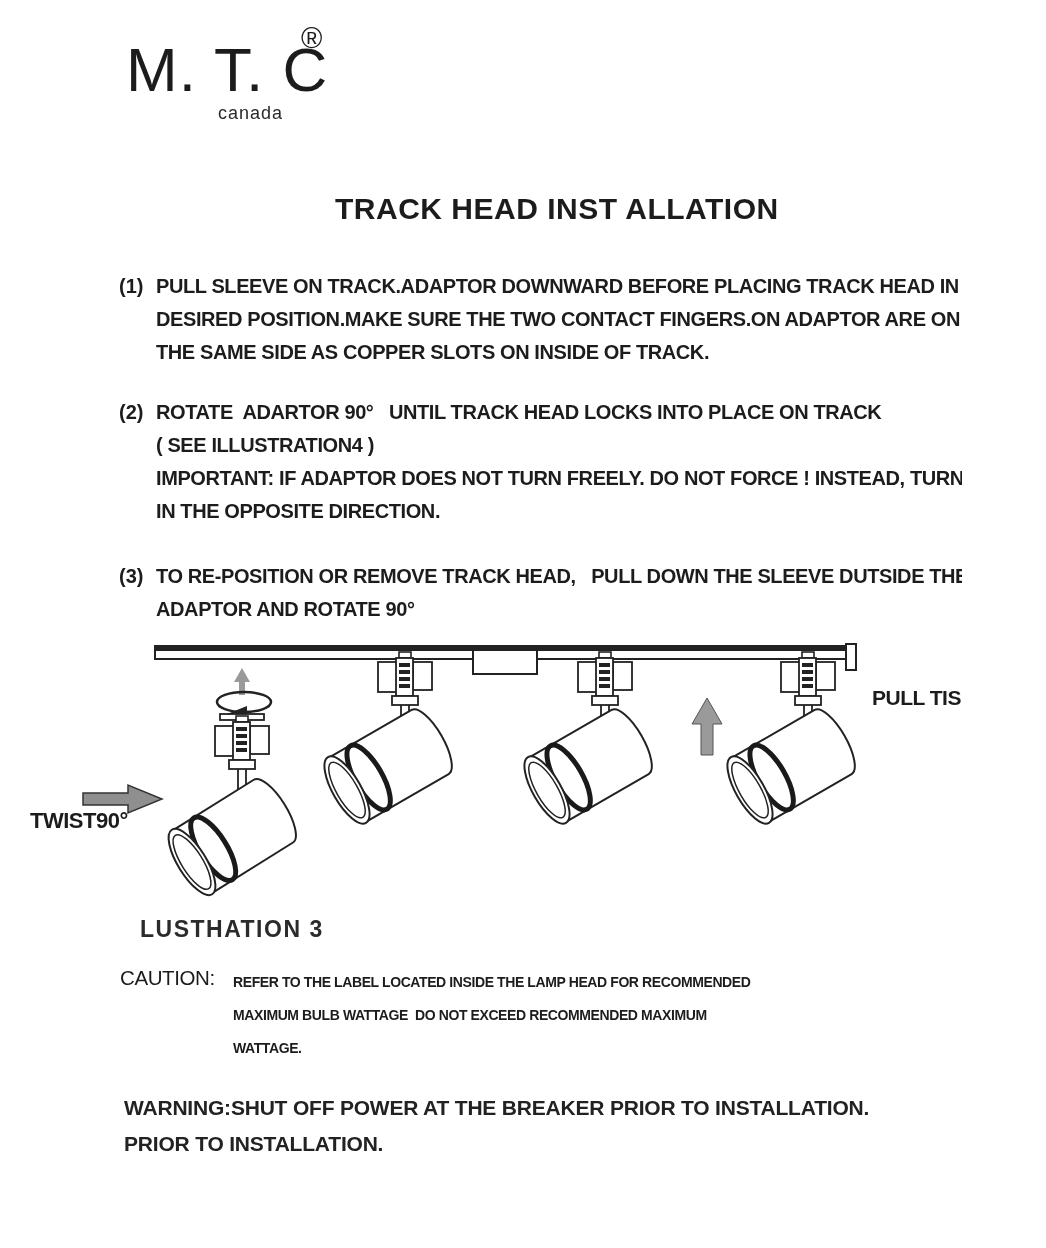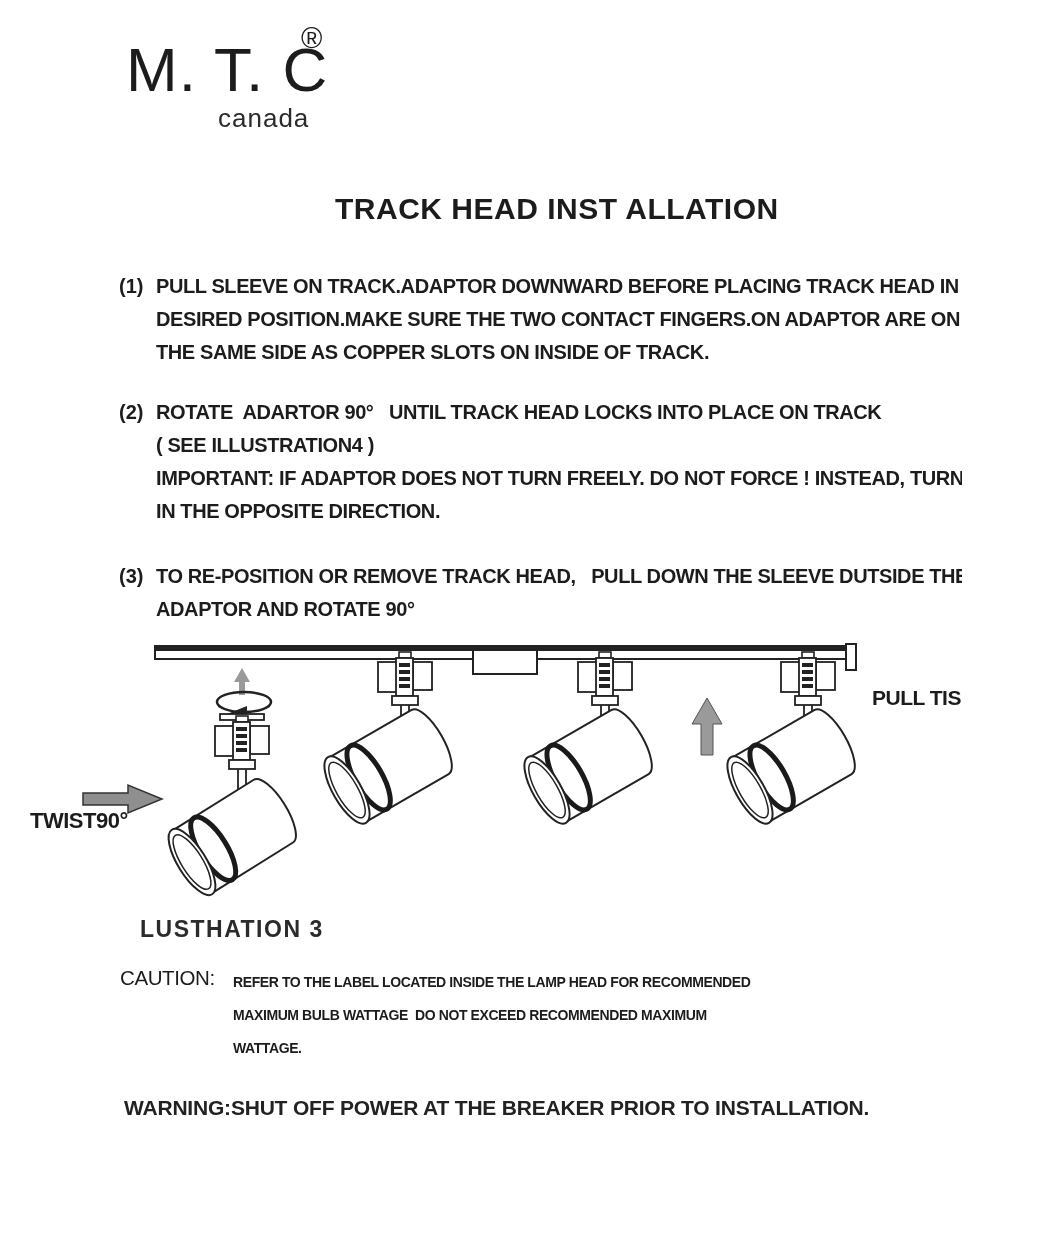--- a/index.html
+++ b/index.html
@@ -4,21 +4,21 @@
 <style>
   html,body{margin:0;padding:0;background:#ffffff;}
   .page{
     position:relative;width:962px;height:1248px;background:#ffffff;
     font-family:"Liberation Sans","DejaVu Sans",sans-serif;color:#1c1c1c;overflow:hidden;
   }
   .abs{position:absolute;}
   
   .brand-name{font-size:62px;font-weight:500;letter-spacing:1px;transform:scaleX(0.84);transform-origin:left top;white-space:pre;}
   .brand-reg{font-size:29px;font-weight:400;}
-  .brand-sub{font-size:26px;font-weight:400;letter-spacing:1px;color:#2a2a2a;}
+  .brand-sub{font-size:18px;font-weight:400;letter-spacing:1px;color:#2a2a2a;}
   
   .doc-title{font-size:30px;font-weight:700;letter-spacing:.5px;white-space:pre;}
   
   .step{position:absolute;left:119px;display:flex;align-items:flex-start;}
   .step-num{font-weight:700;font-size:20px;width:37px;line-height:33px;flex:none;}
   .step-line{font-weight:700;font-size:20px;line-height:33px;letter-spacing:-0.4px;white-space:pre;}
   
   .fig-label{font-weight:700;font-size:21px;letter-spacing:-0.5px;white-space:pre;}
   .fig-caption{font-size:23px;font-weight:600;letter-spacing:1.5px;color:#2b2b2b;white-space:pre;}
   
@@ -145,16 +145,17 @@
 
   <div class="abs caution-label" style="left:120px;top:966px;">CAUTION:</div>
   <div class="abs" style="left:233px;top:966px;">
     <div class="caution-line">REFER TO THE LABEL LOCATED INSIDE THE LAMP HEAD FOR RECOMMENDED</div>
     <div class="caution-line">MAXIMUM BULB WATTAGE  DO NOT EXCEED RECOMMENDED MAXIMUM</div>
     <div class="caution-line">WATTAGE.</div>
   </div>
 
   <div class="abs" style="left:124px;top:1090px;">
     <div class="warn-line">WARNING:SHUT OFF POWER AT THE BREAKER PRIOR TO INSTALLATION.</div>
+    <div class="warn-line">PRIOR TO INSTALLATION.</div>
   </div>
 
   <div class="abs page-rule" style="left:1032px;top:0;height:1248px;"></div>
 </div>
 
 </body></html>

